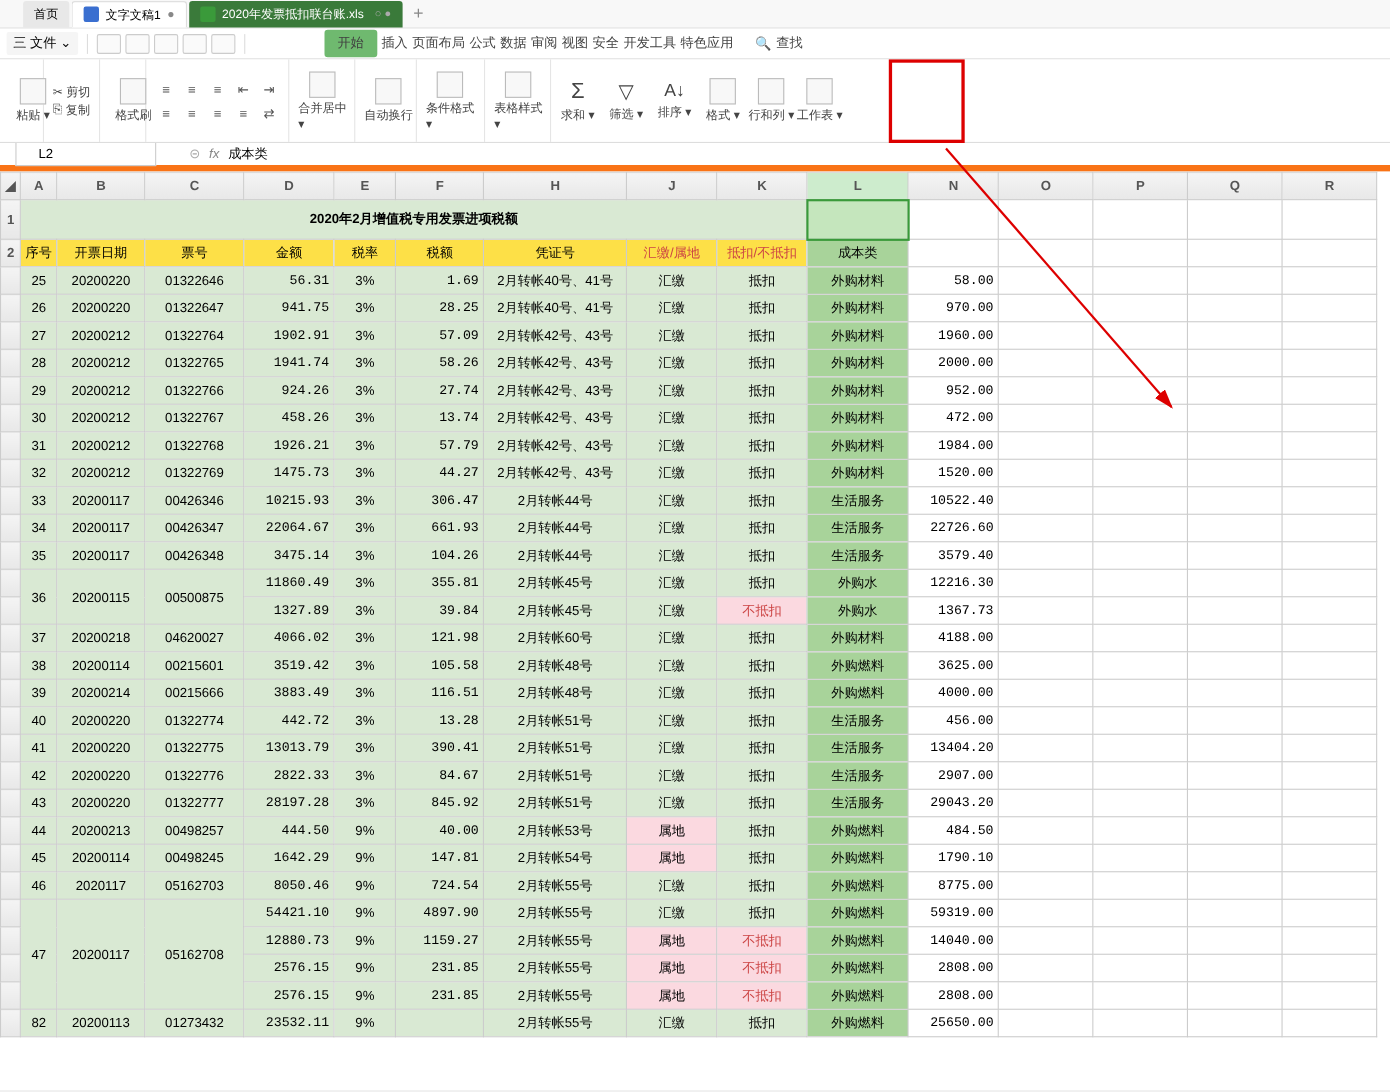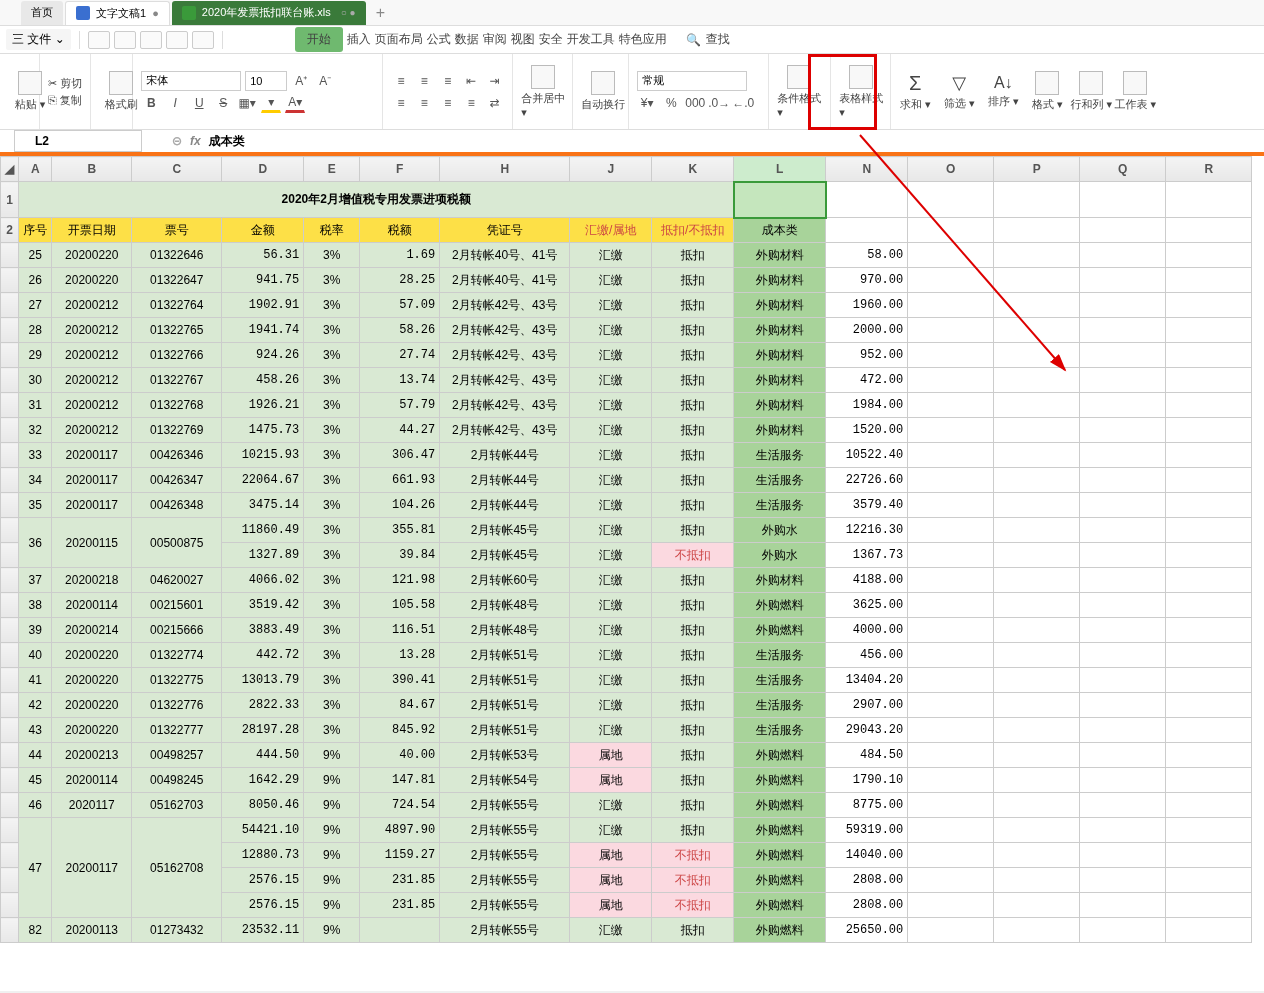--- a/index.html
+++ b/index.html
@@ -29,21 +29,21 @@
   .font-sel { width: 100px; height: 20px; border: 1px solid #ccc; background: #fff; font-size: 11px; padding-left: 4px; display: flex; align-items: center; }
   .size-sel { width: 42px; height: 20px; border: 1px solid #ccc; background: #fff; font-size: 11px; padding-left: 4px; display: flex; align-items: center; }
   .btn-sq { width: 20px; height: 20px; border: 1px solid transparent; display: inline-flex; align-items: center; justify-content: center; font-size: 12px; color: #555; }
   .big-btn { width: 44px; display: flex; flex-direction: column; align-items: center; justify-content: center; gap: 2px; font-size: 11px; color: #444; }
   .big-ic { width: 24px; height: 24px; border: 1px solid #bbb; background: #f8f8f8; }
   .fmt-sel { width: 110px; height: 20px; border: 1px solid #ccc; background: #fff; font-size: 11px; padding-left: 4px; display: flex; align-items: center; }
 
   .redbox { position: absolute; border: 3px solid #d00; left: 808px; top: 54px; width: 69px; height: 76px; z-index: 15; pointer-events: none; }
   .arrow-svg { position: absolute; left: 855px; top: 130px; z-index: 14; pointer-events: none; }
 
-  .cellbar { height: 26px; background: #fff; border-bottom: 4px solid #f97316; display: flex; align-items: center; font-weight: bold; }
+  .cellbar { height: 26px; background: #fff; border-bottom: 6px solid #f97316; display: flex; align-items: center; }
   .cellname { width: 128px; height: 22px; border: 1px solid #ccc; margin-left: 14px; padding-left: 20px; font-size: 12px; display: flex; align-items: center; background: #fff; }
   .fxarea { display: flex; align-items: center; margin-left: 30px; gap: 8px; }
   .fx { font-style: italic; color: #888; }
   .fxval { font-size: 12px; }
 
   .sheet-area { position: relative; background: #fff; width: 1264px; height: 835px; overflow: hidden; }
   .row-h { height: 25px; }
   .hdr { background: linear-gradient(#f4f4f4,#e8e8e8); border: 1px solid #bbb; text-align: center; font-size: 11px; color: #555; }
   .hdr-sel { background: #cdeccd; }
   table.grid { border-collapse: collapse; table-layout: fixed; }
@@ -120,45 +120,20 @@
         <span>⎘</span>
         <span>复制</span>
       </div>
   </div>
   <div class="rg" style="width:42px">
     <div class="big-btn">
       <span class="big-ic"></span>
       <span>格式刷</span>
     </div>
   </div>
-  <div class="rg" style="width:250px">
-    <div class="rg-row">
-      <div class="font-sel">宋体</div>
-      <div class="size-sel">10</div>
-      <span class="btn-sq">A⁺</span>
-      <span class="btn-sq">A⁻</span>
-    </div>
-    <div class="rg-row">
-      <span class="btn-sq">
-          <b>B</b>
-        </span>
-      <span class="btn-sq">
-          <i>I</i>
-        </span>
-      <span class="btn-sq">
-          <u>U</u>
-        </span>
-      <span class="btn-sq">
-          <s>S</s>
-        </span>
-      <span class="btn-sq">▦▾</span>
-      <span class="btn-sq" style="border-bottom:3px solid #fc0">▾</span>
-      <span class="btn-sq" style="border-bottom:3px solid #c33">A▾</span>
-    </div>
-  </div>
   <div class="rg" style="width:130px">
     <div class="rg-row">
       <span class="btn-sq">≡</span>
       <span class="btn-sq">≡</span>
       <span class="btn-sq">≡</span>
       <span class="btn-sq">⇤</span>
       <span class="btn-sq">⇥</span>
     </div>
     <div class="rg-row">
       <span class="btn-sq">≡</span>
@@ -171,32 +146,20 @@
   <div class="rg" style="width:60px">
     <div class="big-btn">
       <span class="big-ic"></span>
       <span>合并居中 ▾</span>
     </div>
   </div>
   <div class="rg" style="width:56px">
     <div class="big-btn">
       <span class="big-ic"></span>
       <span>自动换行</span>
-    </div>
-  </div>
-  <div class="rg" style="width:140px">
-    <div class="rg-row">
-        <div class="fmt-sel">常规</div>
-      </div>
-    <div class="rg-row">
-      <span class="btn-sq">¥▾</span>
-      <span class="btn-sq">%</span>
-      <span class="btn-sq">000</span>
-      <span class="btn-sq">.0→</span>
-      <span class="btn-sq">←.0</span>
     </div>
   </div>
   <div class="rg" style="width:62px">
     <div class="big-btn">
       <span class="big-ic"></span>
       <span>条件格式 ▾</span>
     </div>
   </div>
   <div class="rg" style="width:60px">
     <div class="big-btn">

